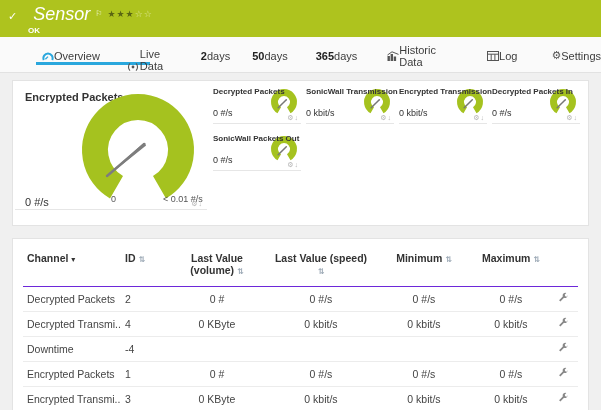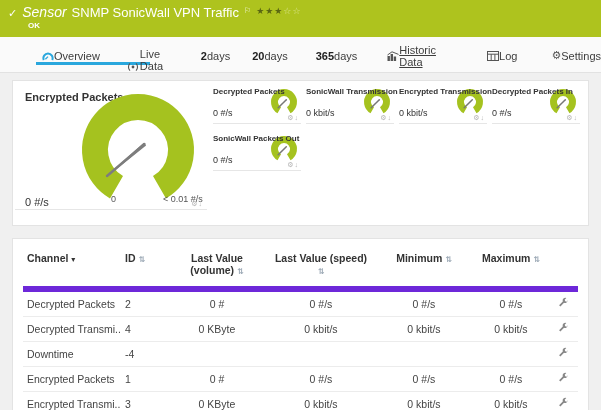--- a/index.html
+++ b/index.html
@@ -3,36 +3,36 @@
 <meta charset="utf-8">
 <style>
   * { margin:0; padding:0; box-sizing:border-box; }
   html,body { width:601px; height:410px; overflow:hidden; background:#f0f0f0;
     font-family:"Liberation Sans","DejaVu Sans",sans-serif; color:#444; }
 
   
   .hdr { height:37px; background:#aec31e; color:#fff; padding:4px 10px 0 8px; }
   .hdr-row { display:flex; align-items:baseline; gap:5px; }
   .hdr-check { font-size:11px; font-weight:bold; }
-  .hdr-kind { font-style:italic; font-size:14px; }
+  .hdr-kind { font-style:italic; font-size:18px;margin-left:11px; }
   .hdr-title { font-size:13px; }
   .hdr-flag { font-size:8px; vertical-align:super; position:relative; top:-4px; color:#f2f7d8; }
   .stars { font-size:9px; letter-spacing:1px; position:relative; top:-3px; }
   .stars-filled { color:#5a6612; }
   .stars-empty { color:#dbe590; }
   .hdr-status { font-size:8px; font-weight:bold; margin-left:20px; margin-top:1px; }
 
   
   .tabbar { height:36px; background:#fafafa; border-bottom:1px solid #e2e2e2;
     display:flex; align-items:center; font-size:11px; color:#3d3d3d; }
   .tab { display:flex; align-items:center; cursor:pointer; position:relative;
     height:100%; padding-top:2px; }
   .tab .num { font-weight:bold; color:#222; }
   .t1{margin-left:42px;} .t2{margin-left:26px;align-items:flex-end;} .t3{margin-left:30px;} .t4{margin-left:22px;}
-  .t5{margin-left:28px;} .t6{margin-left:30px;text-decoration:underline;} .t7{margin-left:44px;} .t8{margin-left:34px;}
+  .t5{margin-left:28px;} .t6{margin-left:30px;} .t7{margin-left:44px;} .t8{margin-left:34px;}
   .tab--active::after { content:''; position:absolute; left:-6px; right:-50px; bottom:7px;
     height:3px; background:#2aa7dd; }
   .tab svg { display:block; }
   .gear-glyph { font-size:11px; color:#555; }
 
   
   .panel { background:#fff; border:1px solid #e3e3e3; margin:0 12px; position:relative; }
   .panel-gauges { margin-top:7px; height:146px; display:flex; }
   .panel-table { margin-top:12px; height:200px; padding:4px 10px 0 10px; }
 
@@ -53,37 +53,36 @@
   .smallcard { width:88px; height:42px; position:relative; }
   .small-title { position:absolute; left:0; top:2px; font-size:8px; font-weight:bold;
     color:#333; white-space:nowrap; z-index:2; }
   .minigauge { position:absolute; right:1px; top:3px; }
   .small-value { position:absolute; left:0; bottom:9px; font-size:9px; color:#333; }
   .small-line { position:absolute; left:0; right:0; bottom:3px; border-bottom:1px solid #e6e6e6; }
   .smallcard .card-icons { right:2px; bottom:5px; }
 
   
   table { width:100%; border-collapse:collapse; table-layout:fixed; font-size:10.5px; color:#444; }
-  th { font-weight:bold; color:#333; padding:9px 4px 10px 4px; border-bottom:6px solid #6d28d9;
+  th { font-weight:bold; color:#333; padding:9px 4px 10px 4px; border-bottom:1px solid #6d28d9;
     vertical-align:top; text-align:center; cursor:pointer; }
   th.al, td.al { text-align:left; }
   td { padding:5px 4px 6px 4px; border-bottom:1px solid #ececec; text-align:center;
     white-space:nowrap; overflow:hidden; }
   .sort-ind { color:#333; font-size:8px; }
   .sort-ud { color:#9aa7b4; font-size:8px; }
   .wrench { cursor:pointer; display:inline-block; }
 </style>
 </head>
 <body>
 
 <div class="hdr">
   <div class="hdr-row">
     <span class="hdr-check">✓</span>
     <span class="hdr-kind">Sensor</span>
-    <span class="hdr-title">SNMP SonicWall VPN Traffic</span>
     <span class="hdr-flag">⚐</span>
     <span class="stars"><span class="stars-filled">★★★</span><span class="stars-empty">☆☆</span></span>
   </div>
   <div class="hdr-status">OK</div>
 </div>
 
 <div class="tabbar">
   <div class="tab tab--active t1">
     <span>
         <svg width="12" height="10" viewBox="0 0 12 10">
@@ -103,21 +102,21 @@
         </svg>
       </span>
     <span class="num"></span>
     <span>Live Data</span>
   </div>
   <div class="tab t3">
     <span class="num">2</span>
     <span>days</span>
   </div>
   <div class="tab t4">
-    <span class="num">20</span>
+    <span class="num">50</span>
     <span>days</span>
   </div>
   <div class="tab t5">
     <span class="num">365</span>
     <span>days</span>
   </div>
   <div class="tab t6">
     <span>
         <svg width="12" height="10" viewBox="0 0 12 10">
           <rect x="0.5" y="5" width="2.4" height="5" fill="#555"></rect>

